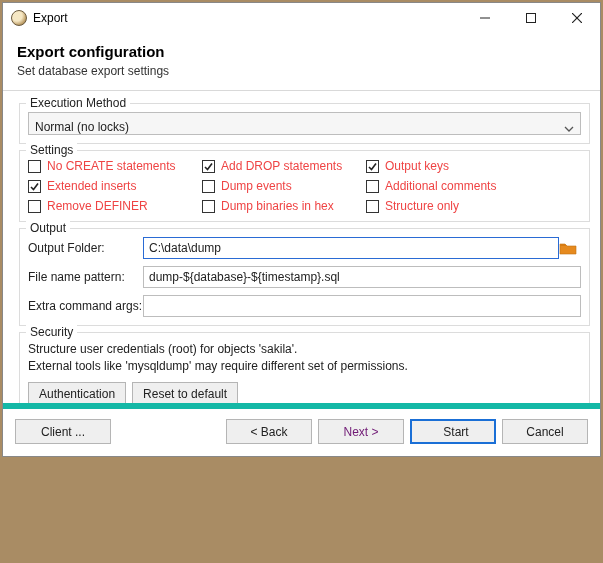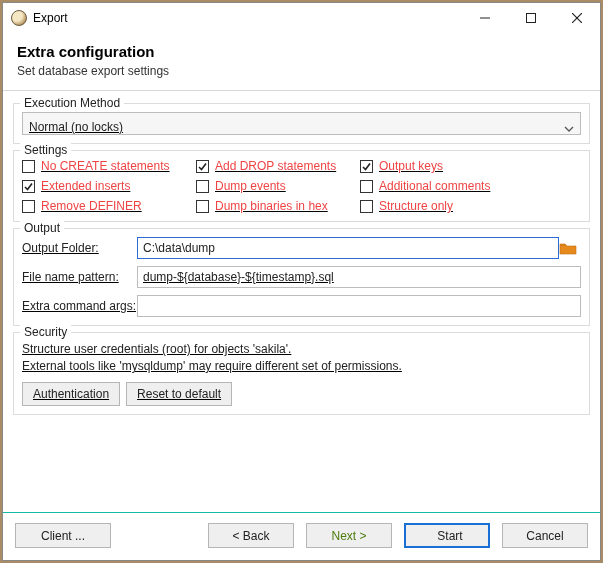--- a/index.html
+++ b/index.html
@@ -8,21 +8,21 @@
     font-family: "Segoe UI", Tahoma, sans-serif;
     font-size: 12px;
     background: #a98c64;
     width: 603px;
     height: 563px;
     overflow: hidden;
   }
   .window {
     position: absolute;
     left: 2px; top: 2px;
-    width: 599px; height: 559px;
+    width: 599px; height: 455px;
     background: #ffffff;
     border: 1px solid #888;
     display: flex;
     flex-direction: column;
   }
   .titlebar {
     height: 30px;
     display: flex;
     align-items: center;
     padding: 0 0 0 8px;
@@ -44,23 +44,22 @@
   }
   .win-btn svg { display: block; }
   .header {
     padding: 10px 14px 12px 14px;
     border-bottom: 1px solid #d9d9d9;
   }
   .header h1 { margin: 0 0 4px 0; font-size: 15px; font-weight: 700; color: #000; }
   .header .sub { font-size: 12px; color: #333; }
   .content {
     flex: 1 1 auto;
-    padding: 6px 10px 0 10px;
+    padding: 6px 10px 0 16px;
     overflow: hidden;
-    text-decoration: underline;
   }
   .group {
     border: 1px solid #dcdcdc;
     margin: 6px 0 2px 0;
     padding: 8px 8px 8px 8px;
     position: relative;
   }
   .group > .legend {
     position: absolute;
     top: -8px;
@@ -137,41 +136,41 @@
     background: #efefef;
     padding: 0 10px;
     font-family: inherit;
     font-size: 12px;
     color: #222;
     display: inline-flex;
     align-items: center;
     justify-content: center;
   }
   .footer {
-    border-top: 1px solid #14b8a6;
+    border-top: 6px solid #14b8a6;
     padding: 10px 12px 12px 12px;
     display: flex;
     align-items: center;
   }
   .footer .spacer { flex: 1 1 auto; }
   .fbtn {
     height: 25px;
     width: 86px;
     border: 1px solid #b5b5b5;
     background: #efefef;
     font-family: inherit;
     font-size: 12px;
     color: #222;
     display: inline-flex;
     align-items: center;
     justify-content: center;
-    margin-left: 12px;
+    margin-left: 6px;
   }
   .fbtn.wide { width: 96px; margin-left: 0; }
-  .fbtn.disabled { color: #4d7c0f; }
+  .fbtn.disabled { color: #701a75; }
   .fbtn.primary { border: 2px solid #1a6fd6; background: #efefef; padding-left: 12px; }
 </style>
 </head>
 <body>
 
 <div class="window">
 
   <div class="titlebar">
     <div class="app-icon"></div>
     <div class="title">Export</div>
@@ -188,21 +187,21 @@
     </div>
     <div class="win-btn">
       <svg width="10" height="10">
           <line x1="0" y1="0" x2="10" y2="10" stroke="#222" stroke-width="1.2"></line>
           <line x1="10" y1="0" x2="0" y2="10" stroke="#222" stroke-width="1.2"></line>
         </svg>
     </div>
   </div>
 
   <div class="header">
-    <h1>Extra configuration</h1>
+    <h1>Export configuration</h1>
     <div class="sub">Set database export settings</div>
   </div>
 
   <div class="content">
 
     <div class="group">
       <div class="legend">Execution Method</div>
       <div class="select">
         <span>Normal (no locks)</span>
         <svg class="chev" viewBox="0 0 10 10">

